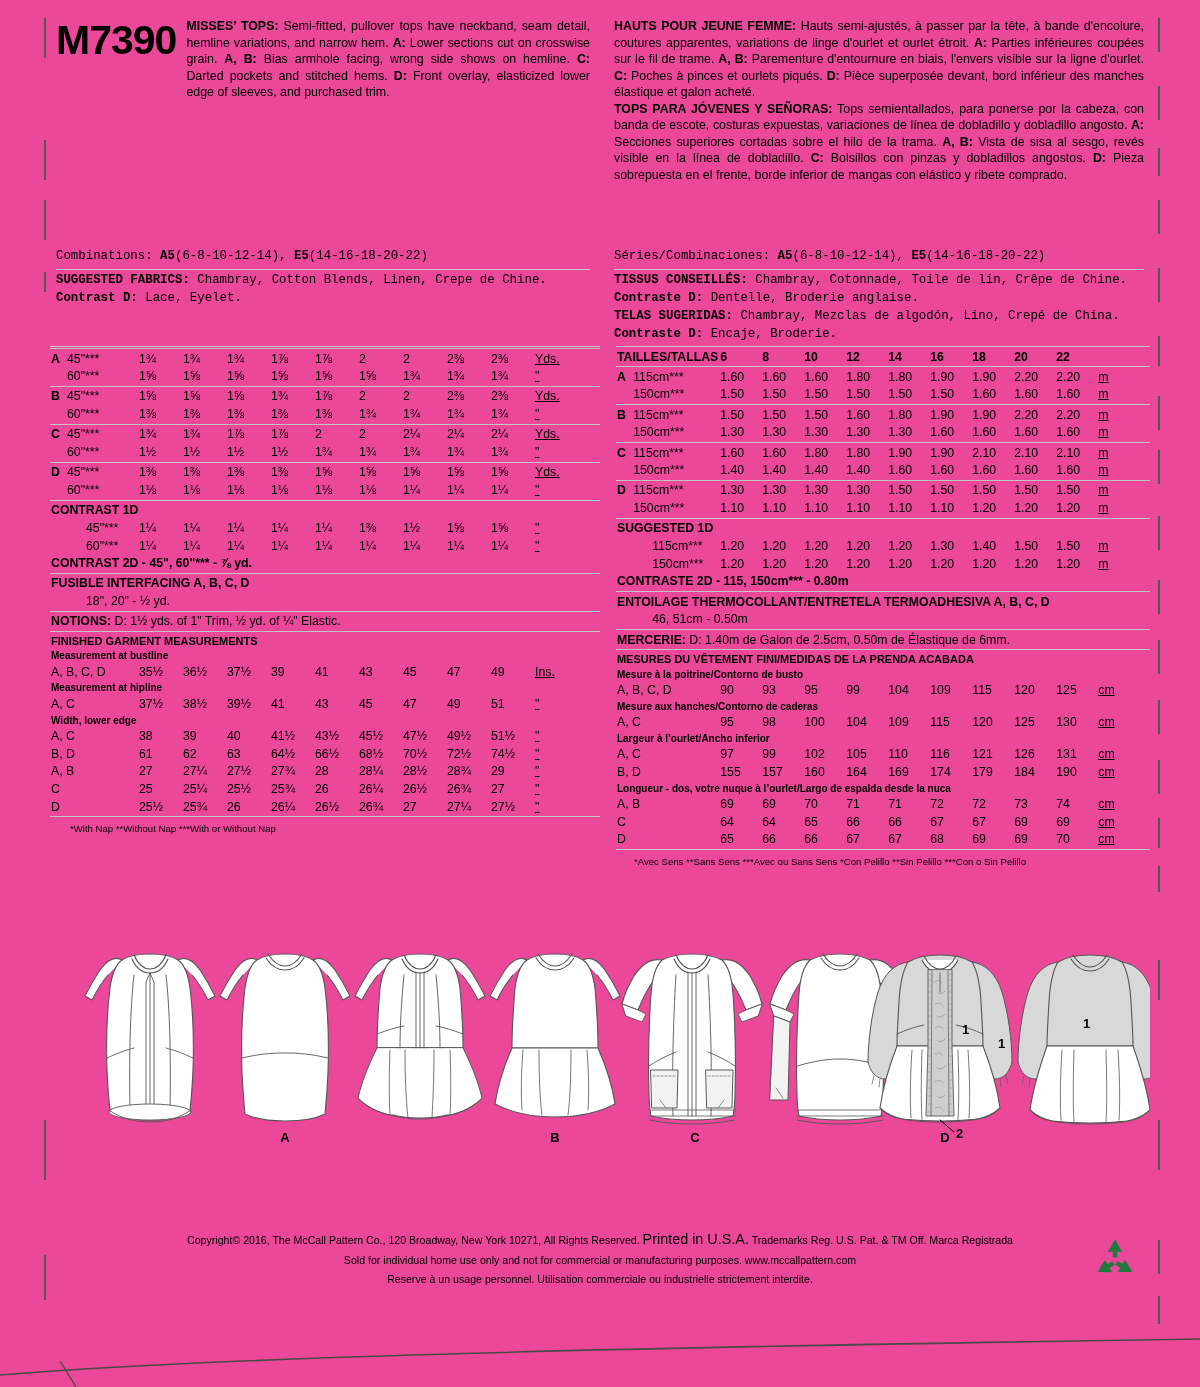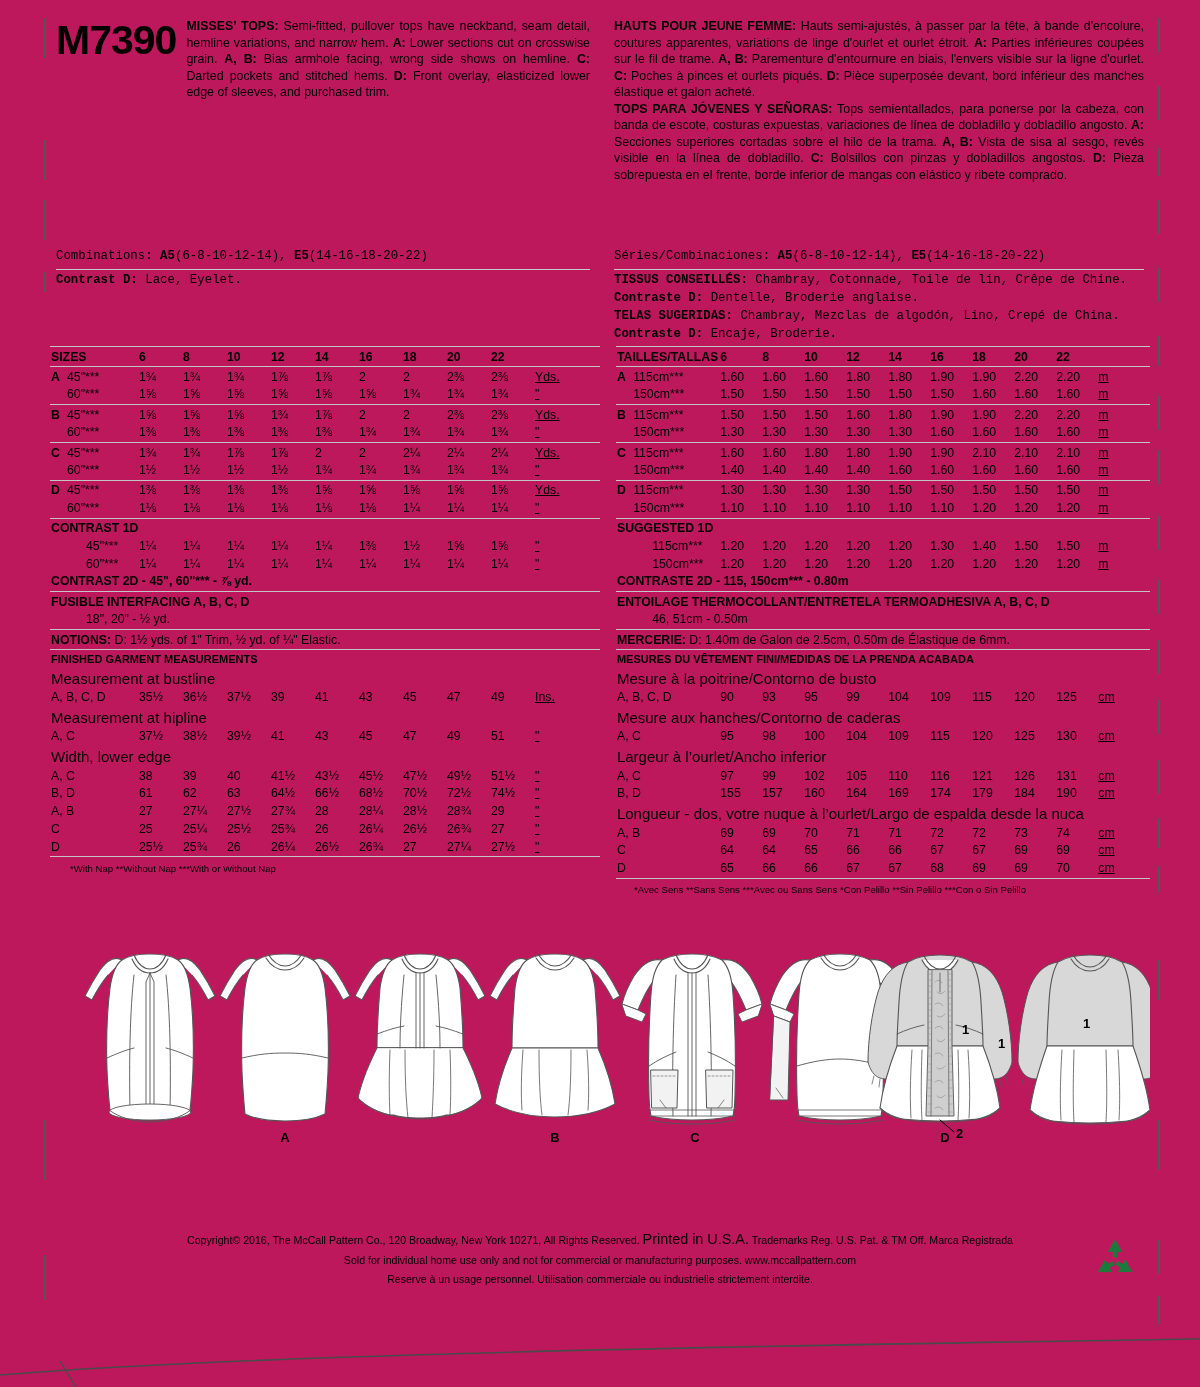--- a/index.html
+++ b/index.html
@@ -10,21 +10,21 @@
   body {
     width: 1200px; height: 1387px;
     font-family: "Liberation Sans", sans-serif;
     color: #000;
     position: relative;
     overflow: hidden;
   }
   .page {
     position: relative;
     width: 1200px; height: 1387px;
-    background: #be185d;
+    background: #ec4899;
   }
 
   
   .tick { position: absolute; background: #555; }
   .tick-l { left: 44px; width: 2px; }
   .tick-r { right: 40px; width: 2px; }
 
   
   .top-block {
     position: absolute;
@@ -76,21 +76,21 @@
   .cA { width: 16px; font-weight: bold; }
   .cW { width: 72px; }
   .cN { width: 44px; text-align: left; }
   .cU { text-align: left; padding-left: 3px; text-decoration: underline; }
   .hdrc { font-weight: bold; }
   .sect { font-weight: bold; }
   .indent { padding-left: 20px !important; }
   .wide { white-space: nowrap; }
 
   .fgm-title { font-weight: bold; font-size: 11px; line-height: 1.5; }
-  .sub { font-weight: normal; font-size: 15px; line-height: 1.45; }
+  .sub { font-weight: bold; font-size: 10px; line-height: 1.45; }
 
   .nap {
     font-size: 9.6px;
     line-height: 1.4;
     padding-top: 3px;
   }
   .nap-l { padding-left: 20px; }
   .nap-r { padding-left: 18px; }
 
   
@@ -166,51 +166,39 @@
     <div class="col-right">
       <div class="para"><b>HAUTS POUR JEUNE FEMME:</b><span> Hauts semi-ajustés, à passer par la tête, à bande d'encolure, coutures apparentes, variations de linge d'ourlet et ourlet étroit. </span><b>A:</b><span> Parties inférieures coupées sur le fil de trame. </span><b>A, B:</b><span> Parementure d'entournure en biais, l'envers visible sur la ligne d'ourlet. </span><b>C:</b><span> Poches à pinces et ourlets piqués. </span><b>D:</b><span> Pièce superposée devant, bord inférieur des manches élastique et galon acheté.</span></div>
       <div class="para"><b>TOPS PARA JÓVENES Y SEÑORAS:</b><span> Tops semientallados, para ponerse por la cabeza, con banda de escote, costuras expuestas, variaciones de línea de dobladillo y dobladillo angosto. </span><b>A:</b><span> Secciones superiores cortadas sobre el hilo de la trama. </span><b>A, B:</b><span> Vista de sisa al sesgo, revés visible en la línea de dobladillo. </span><b>C:</b><span> Bolsillos con pinzas y dobladillos angostos. </span><b>D:</b><span> Pieza sobrepuesta en el frente, borde inferior de mangas con elástico y ribete comprado.</span></div>
     </div>
   </div>
 
   <div class="mid-block">
     <div class="col-left">
       <div class="info-line"><span>Combinations: </span><b>A5</b><span>(6-8-10-12-14), </span><b>E5</b><span>(14-16-18-20-22)</span></div>
       <div class="hr"></div>
+      <div class="info-line"><b>SUGGESTED FABRICS:</b><span> Chambray, Cotton Blends, Linen, Crepe de Chine.</span></div>
       <div class="info-line"><b>Contrast D:</b><span> Lace, Eyelet.</span></div>
     </div>
     <div class="col-right">
       <div class="info-line"><span>Séries/Combinaciones: </span><b>A5</b><span>(6-8-10-12-14), </span><b>E5</b><span>(14-16-18-20-22)</span></div>
       <div class="hr"></div>
       <div class="info-line"><b>TISSUS CONSEILLÉS:</b><span> Chambray, Cotonnade, Toile de lin, Crêpe de Chine.</span></div>
       <div class="info-line"><b>Contraste D:</b><span> Dentelle, Broderie anglaise.</span></div>
       <div class="info-line"><b>TELAS SUGERIDAS:</b><span> Chambray, Mezclas de algodón, Lino, Crepé de China.</span></div>
       <div class="info-line"><b>Contraste D:</b><span> Encaje, Broderie.</span></div>
     </div>
   </div>
 
   <div class="tbl-block">
     <div class="tbl-col">
       <table class="yard i" id="tbl-imperial">
           <tbody>
             <tr class="rule">
               <td colspan="12"></td>
-            </tr>
-            <tr>
-              <td class="cA hdrc" colspan="2">SIZES</td>
-              <td class="cN hdrc">6</td>
-              <td class="cN hdrc">8</td>
-              <td class="cN hdrc">10</td>
-              <td class="cN hdrc">12</td>
-              <td class="cN hdrc">14</td>
-              <td class="cN hdrc">16</td>
-              <td class="cN hdrc">18</td>
-              <td class="cN hdrc">20</td>
-              <td class="cN hdrc">22</td>
-              <td class="cU"></td>
             </tr>
             <tr class="rule">
               <td colspan="12"></td>
             </tr>
             <tr>
               <td class="cA">A</td>
               <td class="cW">45"***</td>
               <td class="cN">1¾</td>
               <td class="cN">1¾</td>
               <td class="cN">1¾</td>

